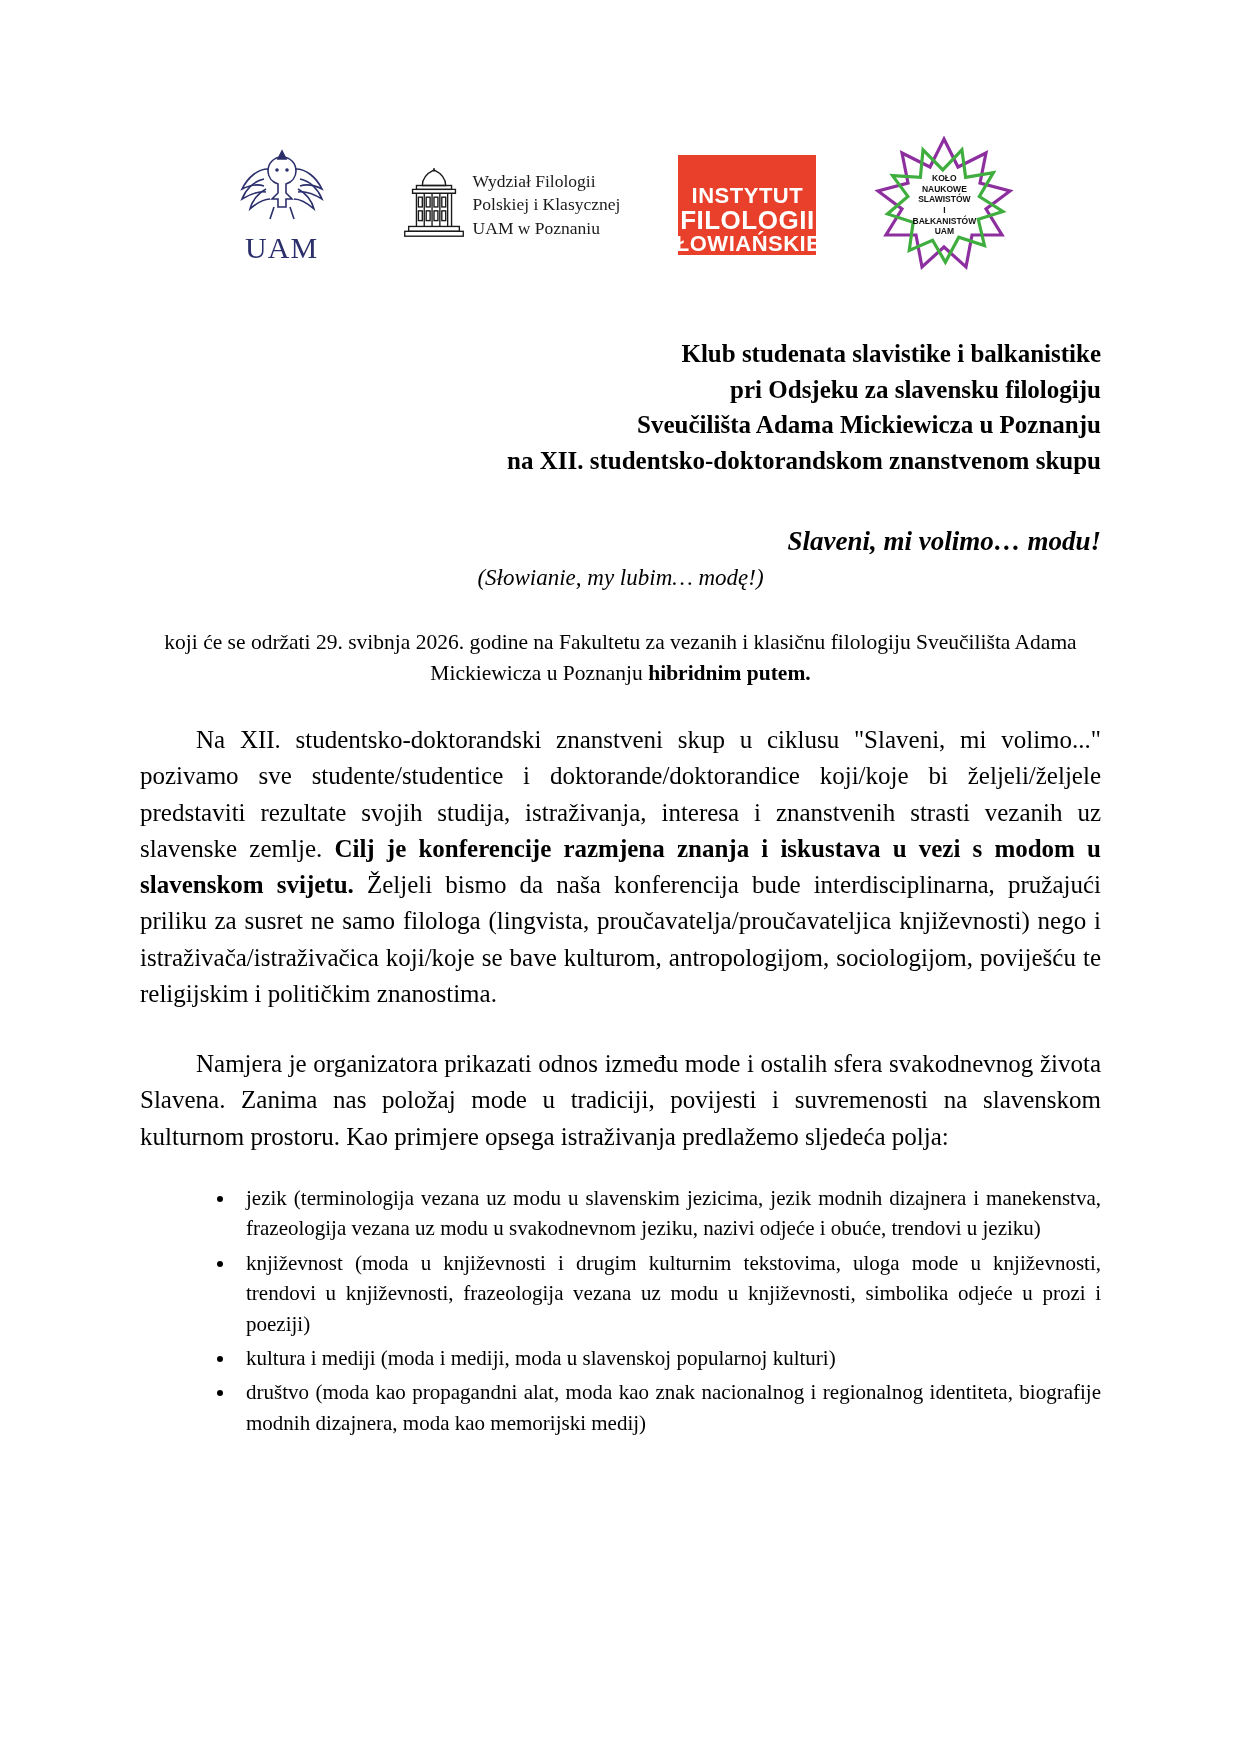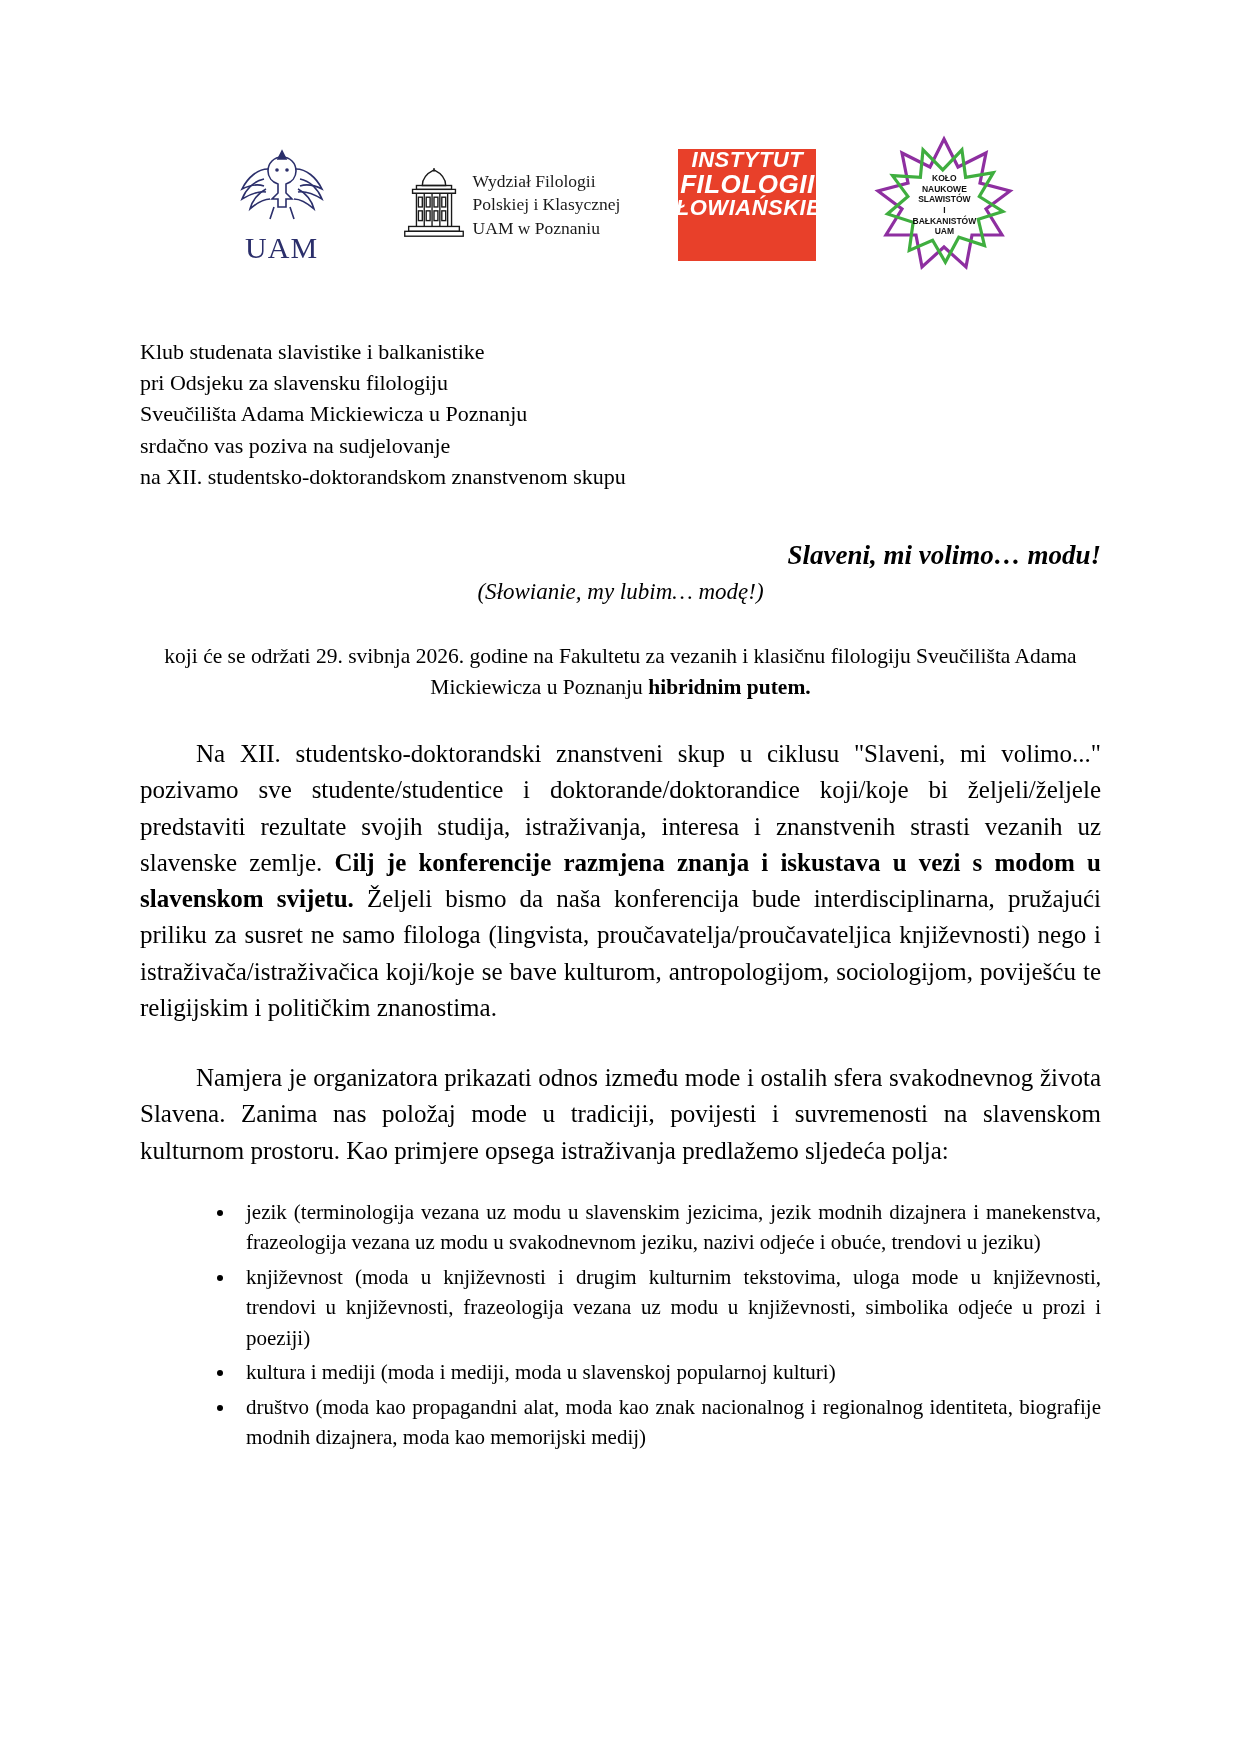--- a/index.html
+++ b/index.html
@@ -63,26 +63,25 @@
   .logo-faculty .fac-text {
     font-family: "Liberation Serif", serif;
     font-size: 17.5px;
     line-height: 1.35;
     color: #1a1a1a;
   }
 
   
   .logo-ifs {
     width: 138px;
-    height: 112px;
+    height: 100px;
     background: #e8402a;
     display: flex;
-    align-items: flex-start;
+    align-items: flex-end;
     justify-content: center;
-    font-style: italic;
   }
   .logo-ifs .ifs-inner {
     color: #ffffff;
     font-family: "Liberation Sans", sans-serif;
     font-weight: bold;
     text-align: center;
     line-height: 1.0;
   }
   .logo-ifs .l1 { font-size: 22px; letter-spacing: 0.5px; }
   .logo-ifs .l2 { font-size: 26px; letter-spacing: 0.5px; }
@@ -103,23 +102,24 @@
     font-family: "Liberation Sans", sans-serif;
     font-size: 8.5px;
     font-weight: bold;
     line-height: 1.25;
     color: #111111;
     width: 86px;
   }
 
   
   .center-block {
-    text-align: left;
-    font-size: 22px;
+    text-align: right;
+    font-size: 25px;
     line-height: 1.42;
+    font-weight: bold;
   }
   .center-block .line { display: block; }
 
   .title-main {
     text-align: right;
     font-size: 27px;
     font-weight: bold;
     font-style: italic;
     margin-top: 48px;
   }
@@ -238,21 +238,20 @@
         <div>UAM</div>
       </div>
     </div>
 
   </div>
 
   <div class="center-block">
     <span class="line">Klub studenata slavistike i balkanistike</span>
     <span class="line">pri Odsjeku za slavensku filologiju</span>
     <span class="line">Sveučilišta Adama Mickiewicza u Poznanju</span>
-    <span class="line">srdačno vas poziva na sudjelovanje</span>
     <span class="line">na XII. studentsko-doktorandskom znanstvenom skupu</span>
   </div>
 
   <div class="title-main">Slaveni, mi volimo… modu!</div>
   <div class="title-sub">(Słowianie, my lubim… modę!)</div>
 
   <div class="when-block">
     <span class="line">koji će se održati 29. svibnja 2026. godine</span>
     <span class="line">na Fakultetu za vezanih i klasičnu filologiju</span>
     <span class="line">Sveučilišta Adama Mickiewicza u Poznanju</span>

